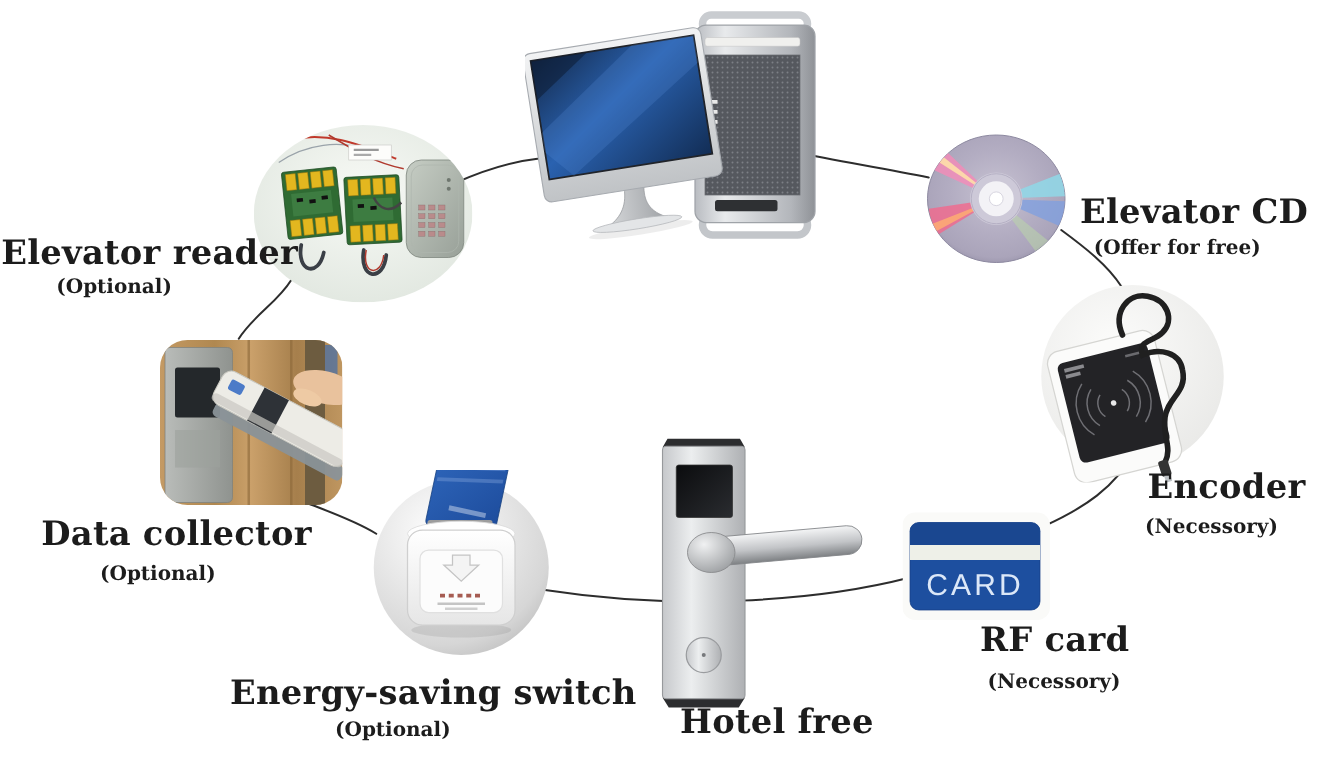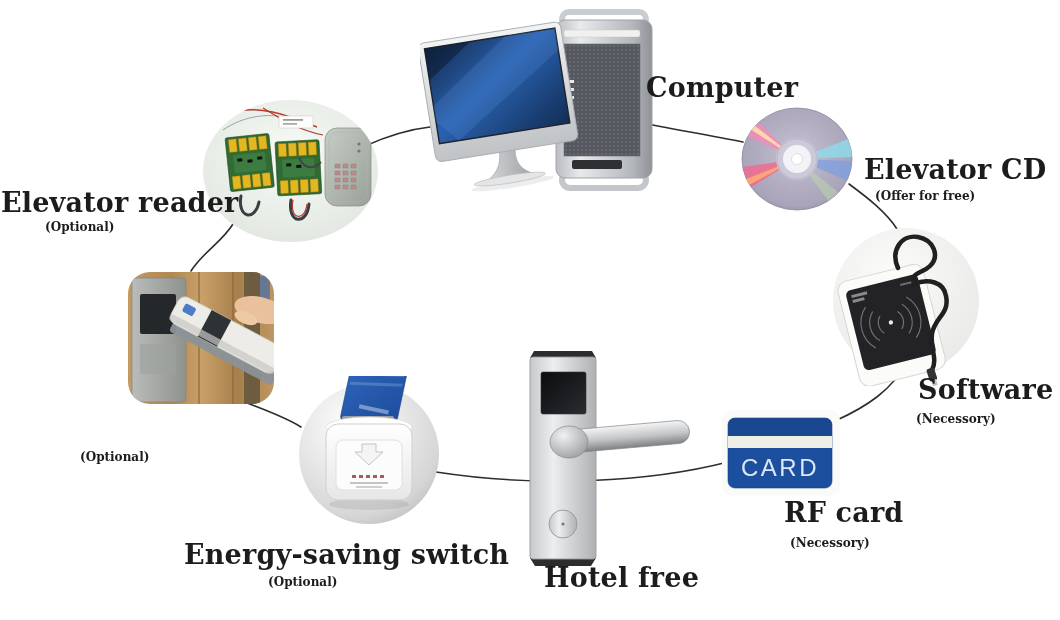--- a/index.html
+++ b/index.html
@@ -1,21 +1,21 @@
 <!DOCTYPE html>
 <html><head>
 <meta charset="utf-8">
 <style>
   html,body{margin:0;padding:0;background:#ffffff;}
   #stage{position:relative;width:1060px;height:620px;background:#ffffff;overflow:hidden;
          font-family:"DejaVu Serif", serif;}
   .node{position:absolute;}
   .lbl{position:absolute;white-space:nowrap;color:#1c1c1c;line-height:1.05;}
   .lbl.main{font-size:27px;font-weight:600;letter-spacing:0.2px;}
-  .lbl.sub{font-size:12px;font-weight:700;}
+  .lbl.sub{font-size:16px;font-weight:700;}
   #edges{position:absolute;left:0;top:0;}
   svg{display:block;}
   .crop-round{border-radius:22px;overflow:hidden;}
   .crop-ellipse{border-radius:50%;overflow:hidden;}
 </style>
 </head>
 <body>
 
 <div id="stage">
 
@@ -75,21 +75,20 @@
         <ellipse cx="80" cy="181" rx="42" ry="4" fill="#000" opacity="0.07"></ellipse>
         <path d="M72,146 C72,162 64,170 54,175 L104,175 C88,168 86,158 88,146 Z" fill="url(#standGrad)" stroke="#9a9da1" stroke-width="0.6"></path>
         <ellipse cx="78" cy="176" rx="36" ry="4" fill="#e3e5e7" stroke="#b5b8bb" stroke-width="0.6"></ellipse>
         <rect x="8" y="28" width="144" height="120" rx="6" fill="url(#bezelGrad)" stroke="#a7abb0" stroke-width="0.9"></rect>
         <rect x="14" y="34" width="132" height="96" fill="url(#screenGrad)" stroke="#21242a" stroke-width="1.4"></rect>
         <polygon points="14,92 96,34 146,34 146,56 34,130 14,108" fill="#5d93de" opacity="0.22"></polygon>
         <polygon points="14,34 60,34 14,66" fill="#0d1c33" opacity="0.55"></polygon>
       </g>
     </svg>
   </div>
-  <div class="lbl main" style="left:646px;top:74px">Computer</div>
 
   <div class="node" style="left:740px;top:106px;width:114px;height:106px">
     <svg width="114" height="106" viewBox="0 0 114 106">
       <defs>
         <radialGradient id="discGrad" cx="0.5" cy="0.45" r="0.6">
           <stop offset="0" stop-color="#c7c2d2"></stop>
             <stop offset="0.55" stop-color="#b3adc2"></stop>
           <stop offset="0.85" stop-color="#aaa4ba"></stop>
             <stop offset="1" stop-color="#948fa6"></stop>
         </radialGradient>
@@ -143,21 +142,21 @@
         </g>
         <circle cx="62" cy="99" r="2.2" fill="#e8e8e8"></circle>
       </g>
       <path d="M70,44 C62,26 74,10 90,13 C106,16 112,32 102,42 C94,50 82,48 86,60 C100,54 116,58 118,72 C122,90 106,94 104,110 C102,126 110,134 104,146" fill="none" stroke="#202020" stroke-width="4.5" stroke-linecap="round"></path>
       <g transform="rotate(-18 104 151)">
         <rect x="100" y="144" width="8" height="13" rx="2" fill="#333"></rect>
         <rect x="101.5" y="156" width="5" height="6" fill="#bfc3c6"></rect>
       </g>
     </svg>
   </div>
-  <div class="lbl main" style="left:918px;top:376px">Software</div>
+  <div class="lbl main" style="left:918px;top:376px">Encoder</div>
   <div class="lbl sub" style="left:916px;top:413px">(Necessory)</div>
 
   <div class="node" style="left:722px;top:408px;width:120px;height:88px">
     <svg width="120" height="88" viewBox="0 0 120 88">
       <rect x="0" y="2" width="118" height="86" rx="10" fill="#fafaf8"></rect>
       <rect x="6" y="10" width="104" height="70" rx="7" fill="#1d4f9f" stroke="#163f85" stroke-width="0.6"></rect>
       <path d="M6,17 a7,7 0 0 1 7,-7 h90 a7,7 0 0 1 7,7 v11 h-104 z" fill="#1a4790"></path>
       <rect x="6" y="28" width="104" height="12" fill="#eef0e8"></rect>
       <text x="58" y="68" text-anchor="middle" font-family="Liberation Sans, sans-serif" font-size="24" letter-spacing="2.5" fill="#dce8f8">CARD</text>
     </svg>
@@ -273,20 +272,21 @@
       <g transform="rotate(28 96 66)">
         <rect x="44" y="74" width="116" height="12" rx="4" fill="#8a9298" opacity="0.95"></rect>
         <rect x="38" y="47" width="118" height="30" rx="8" fill="#edece6" stroke="#c9c8c0" stroke-width="0.8"></rect>
         <rect x="72" y="47" width="22" height="30" fill="#2e3237"></rect>
         <rect x="46" y="53" width="12" height="9" rx="2" fill="#3a6fc4" opacity="0.9"></rect>
         <rect x="38" y="69" width="118" height="7" rx="3.5" fill="#c9c8c2" opacity="0.7"></rect>
       </g>
       <ellipse cx="118" cy="46" rx="12" ry="6" fill="#eecaa4" transform="rotate(22 118 46)"></ellipse>
     </svg>
   </div>
+  <div class="lbl main" style="left:33px;top:414px">Data collector</div>
   <div class="lbl sub" style="left:80px;top:451px">(Optional)</div>
 
   <div class="node crop-ellipse" style="left:203px;top:100px;width:175px;height:142px">
     <svg width="175" height="142" viewBox="0 0 175 142">
       <defs>
         <radialGradient id="erBg" cx="0.5" cy="0.4" r="0.75">
           <stop offset="0" stop-color="#f8faf6"></stop>
             <stop offset="1" stop-color="#dde4dc"></stop>
         </radialGradient>
         <linearGradient id="readerGrad" x1="0" y1="0" x2="1" y2="1">

